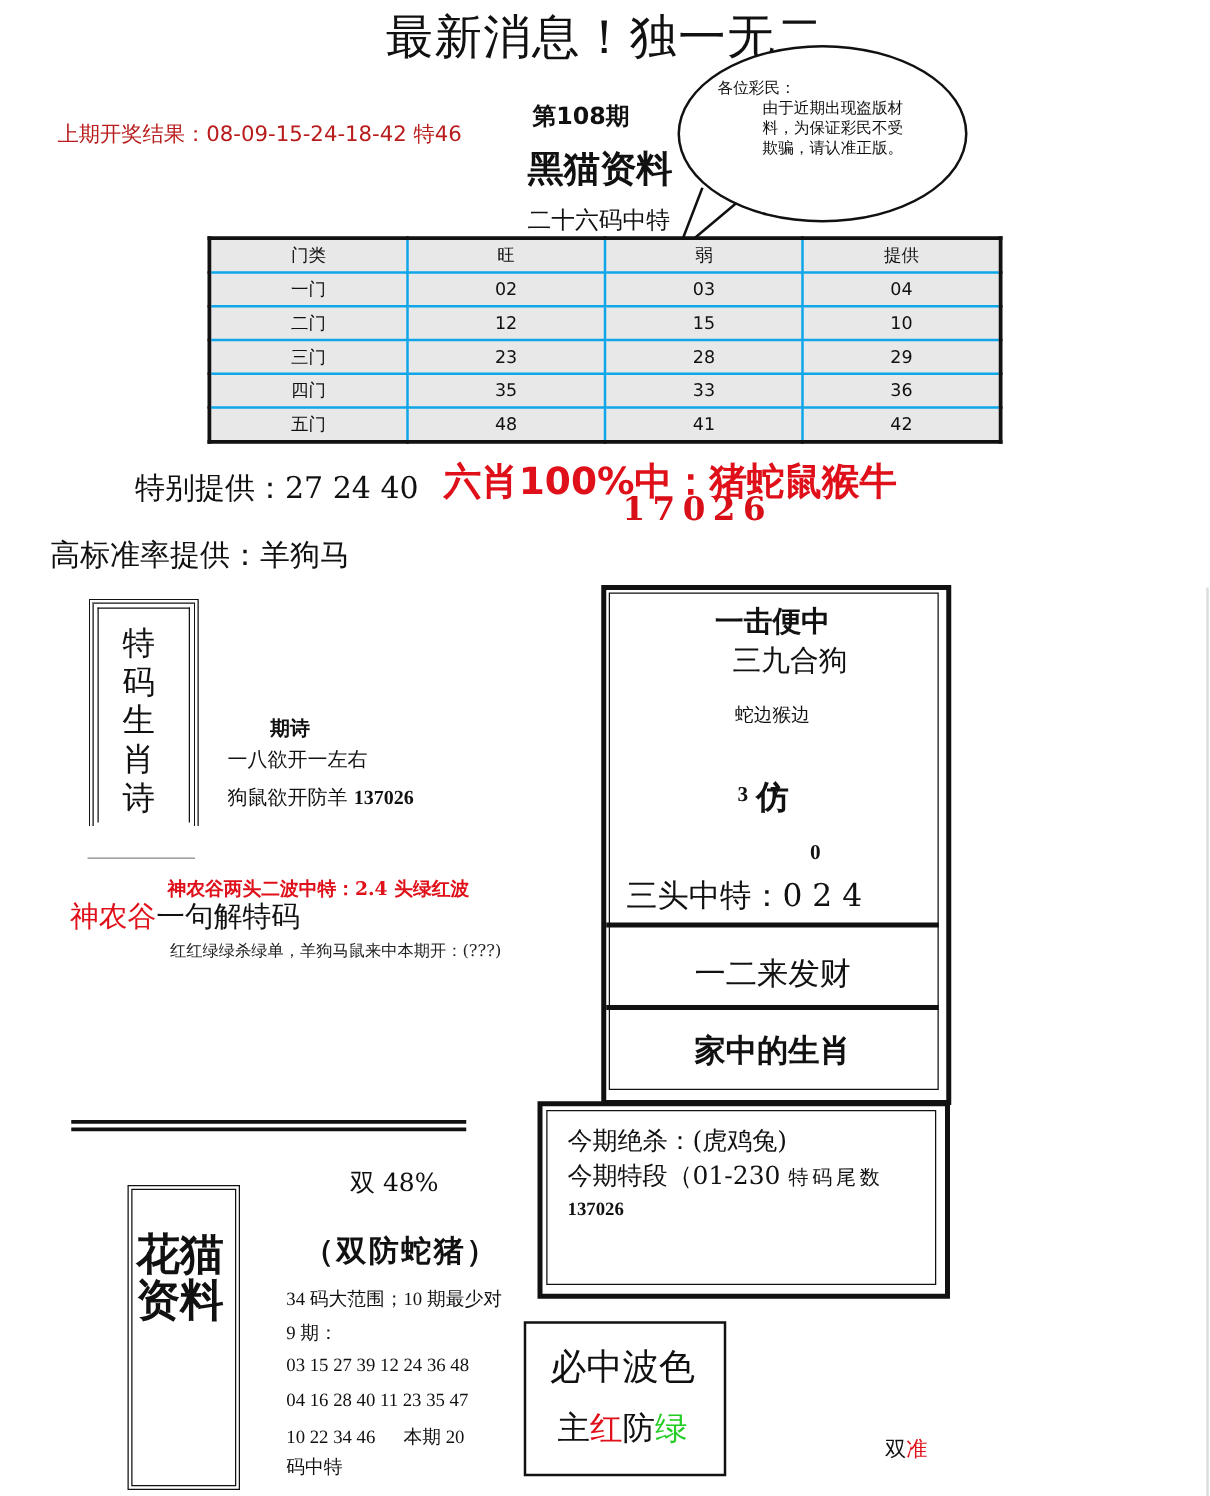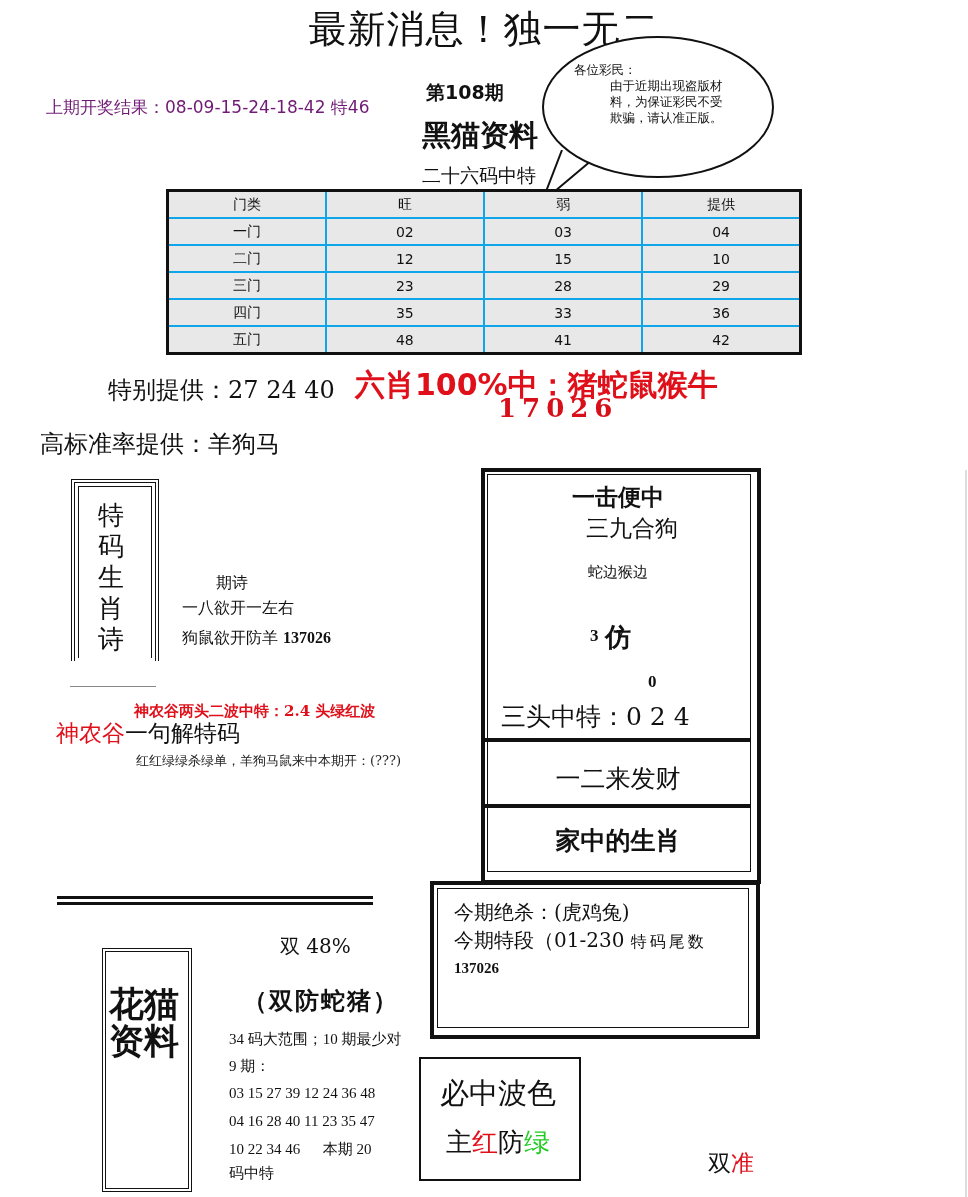--- a/index.html
+++ b/index.html
@@ -1,36 +1,36 @@
 <!DOCTYPE html>
 <html><head>
 <meta charset="utf-8">
 <style>
   html,body{margin:0;padding:0;background:#fff;}
   body{width:968px;height:1197px;position:relative;overflow:hidden;font-family:"DejaVu Serif","Liberation Serif",serif;color:#111;}
   .abs{position:absolute;}
   .title{left:0;width:968px;top:4px;text-align:center;font-family:"DejaVu Sans","Liberation Sans",sans-serif;font-size:38px;letter-spacing:1px;}
-  .last-result{left:46px;top:96px;color:#701a75;font-family:"DejaVu Sans","Liberation Sans",sans-serif;font-size:17px;}
+  .last-result{left:46px;top:96px;color:#b91c1c;font-family:"DejaVu Sans","Liberation Sans",sans-serif;font-size:17px;}
   .issue{left:426px;top:80px;font-family:"DejaVu Sans","Liberation Sans",sans-serif;font-size:19px;font-weight:bold;}
   .brand{left:422px;top:116px;font-size:29px;font-weight:bold;font-family:"DejaVu Sans","Liberation Sans",sans-serif;}
   .sub{left:422px;top:163px;font-size:19px;}
   .bubble{left:542px;top:36px;width:228px;height:138px;border:2px solid #111;border-radius:50%;background:#fff;}
   .bubble-tail{left:542px;top:150px;width:80px;height:55px;}
   .bubble-text{left:574px;top:62px;width:160px;font-size:12.5px;line-height:16px;}
   .bubble-text .indent{padding-left:36px;}
   table.grid{left:166px;top:189px;width:636px;border-collapse:collapse;border:3px solid #111;font-family:"DejaVu Sans","Liberation Sans",sans-serif;font-size:14px;}
   table.grid td{border:2px solid #0ea5e9;background:#e8e8e8;height:25px;text-align:center;padding:0;width:25%;}
   .special{left:108px;top:374px;font-size:24px;}
   .six{left:355px;top:365px;color:#e0101a;font-weight:bold;font-size:30px;font-family:"DejaVu Sans","Liberation Sans",sans-serif;}
   .sixnum{left:498px;top:393px;color:#d80f18;font-weight:bold;font-size:26px;letter-spacing:6px;font-family:"DejaVu Serif","Liberation Serif",serif;}
   .highstd{left:40px;top:428px;font-size:24px;}
   .vbox1{left:71px;top:479px;width:80px;height:178px;border:3px double #111;border-bottom:none;border-width:4px;}
   .vbox1 .inner{position:absolute;inset:3px;border:1px solid #111;border-bottom:none;}
   .vtext1{left:93px;top:500px;width:36px;font-size:26px;line-height:31px;text-align:center;}
-  .poem-title{left:216px;top:573px;font-size:16px;font-weight:normal;}
+  .poem-title{left:216px;top:573px;font-size:16px;font-weight:bold;}
   .poem-l1{left:182px;top:598px;font-size:16px;}
   .poem-l2{left:182px;top:628px;font-size:16px;}
   .poem-l2 b{font-family:"Liberation Serif",serif;}
   .hr1{left:70px;top:686px;width:86px;height:1px;background:#888;}
   .snred{left:134px;top:702px;color:#e0101a;font-size:15px;font-weight:bold;}
   .snhead{left:56px;top:718px;font-size:23px;text-align:center;}
   .snhead .r{color:#e0101a;}
   .sndesc{left:136px;top:752px;font-size:13px;color:#222;}
   .rbox{left:481px;top:468px;width:272px;height:408px;border:4px solid #111;}
   .rbox-inner{left:487px;top:474px;width:262px;height:396px;border:1px solid #111;}
@@ -56,21 +56,21 @@
   .vbox2{left:102px;top:948px;width:82px;height:236px;border:4px double #111;}
   .vtext2{left:104px;top:985px;width:80px;font-size:35px;line-height:37px;text-align:center;font-weight:bold;}
   .dbl100{left:280px;top:933px;font-size:20px;}
   .dblfang{left:243px;top:985px;font-size:24px;font-weight:bold;letter-spacing:2px;}
   .nums{left:229px;font-size:15px;font-family:"Liberation Serif",serif;}
   .bzbox{left:419px;top:1057px;width:158px;height:120px;border:2px solid #111;}
   .bz1{left:419px;width:158px;top:1074px;font-size:29px;}
   .bz2{left:419px;width:158px;top:1125px;font-size:26px;}
   .red{color:#e0101a;}
   .green{color:#22cc22;}
-  .sz{left:708px;top:1148px;font-size:23px;}
+  .sz{left:708px;top:1148px;font-size:17px;}
   .rightedge{left:965px;top:470px;width:2px;height:727px;background:#ddd;}
 </style>
 </head>
 <body>
 
 <div class="abs title">最新消息！独一无二</div>
 <div class="abs last-result">上期开奖结果：08-09-15-24-18-42 特46</div>
 <div class="abs issue">第108期</div>
 <div class="abs brand">黑猫资料</div>
 <div class="abs sub">二十六码中特</div>

